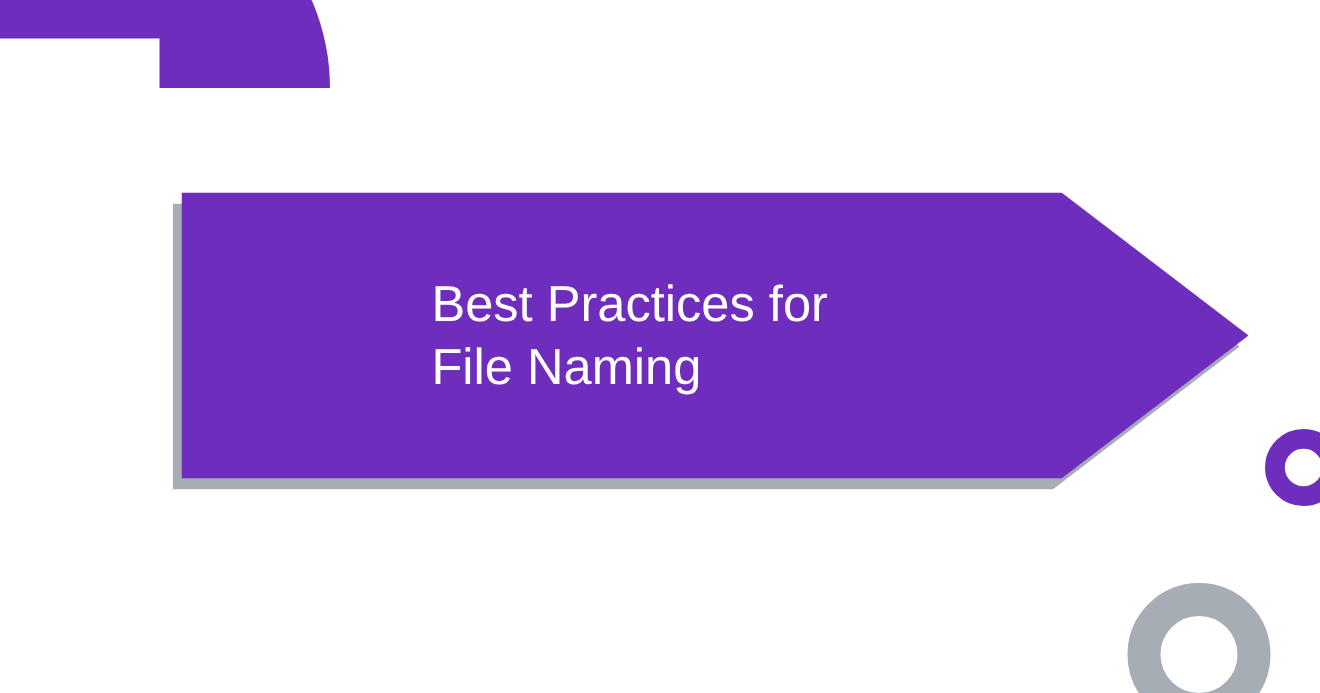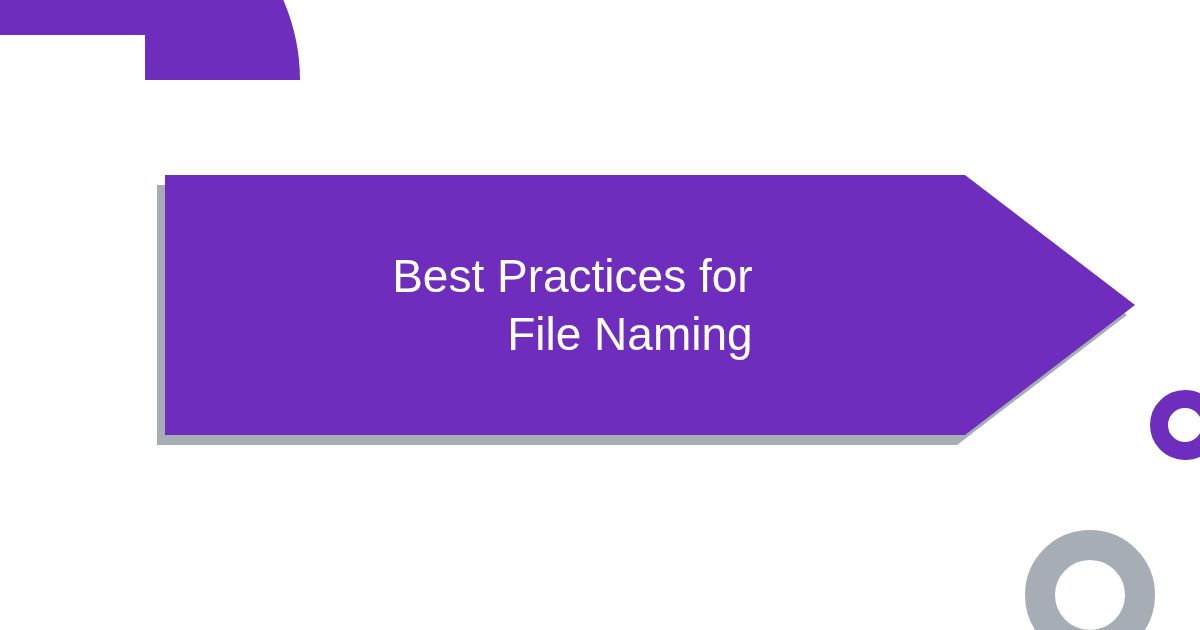--- a/index.html
+++ b/index.html
@@ -44,21 +44,21 @@
       height: 100%;
     }
     .banner-text {
       position: absolute;
       top: 50%;
       left: 42%;
       transform: translate(-50%, -50%);
       color: #ffffff;
       font-size: 46px;
       font-weight: 500;
-      text-align: right;
+      text-align: left;
       line-height: 1.25;
       white-space: pre-line;
     }
     .ring-purple {
       position: absolute;
       top: 390px;
       right: -20px;
       width: 70px;
       height: 70px;
       border-radius: 50%;

